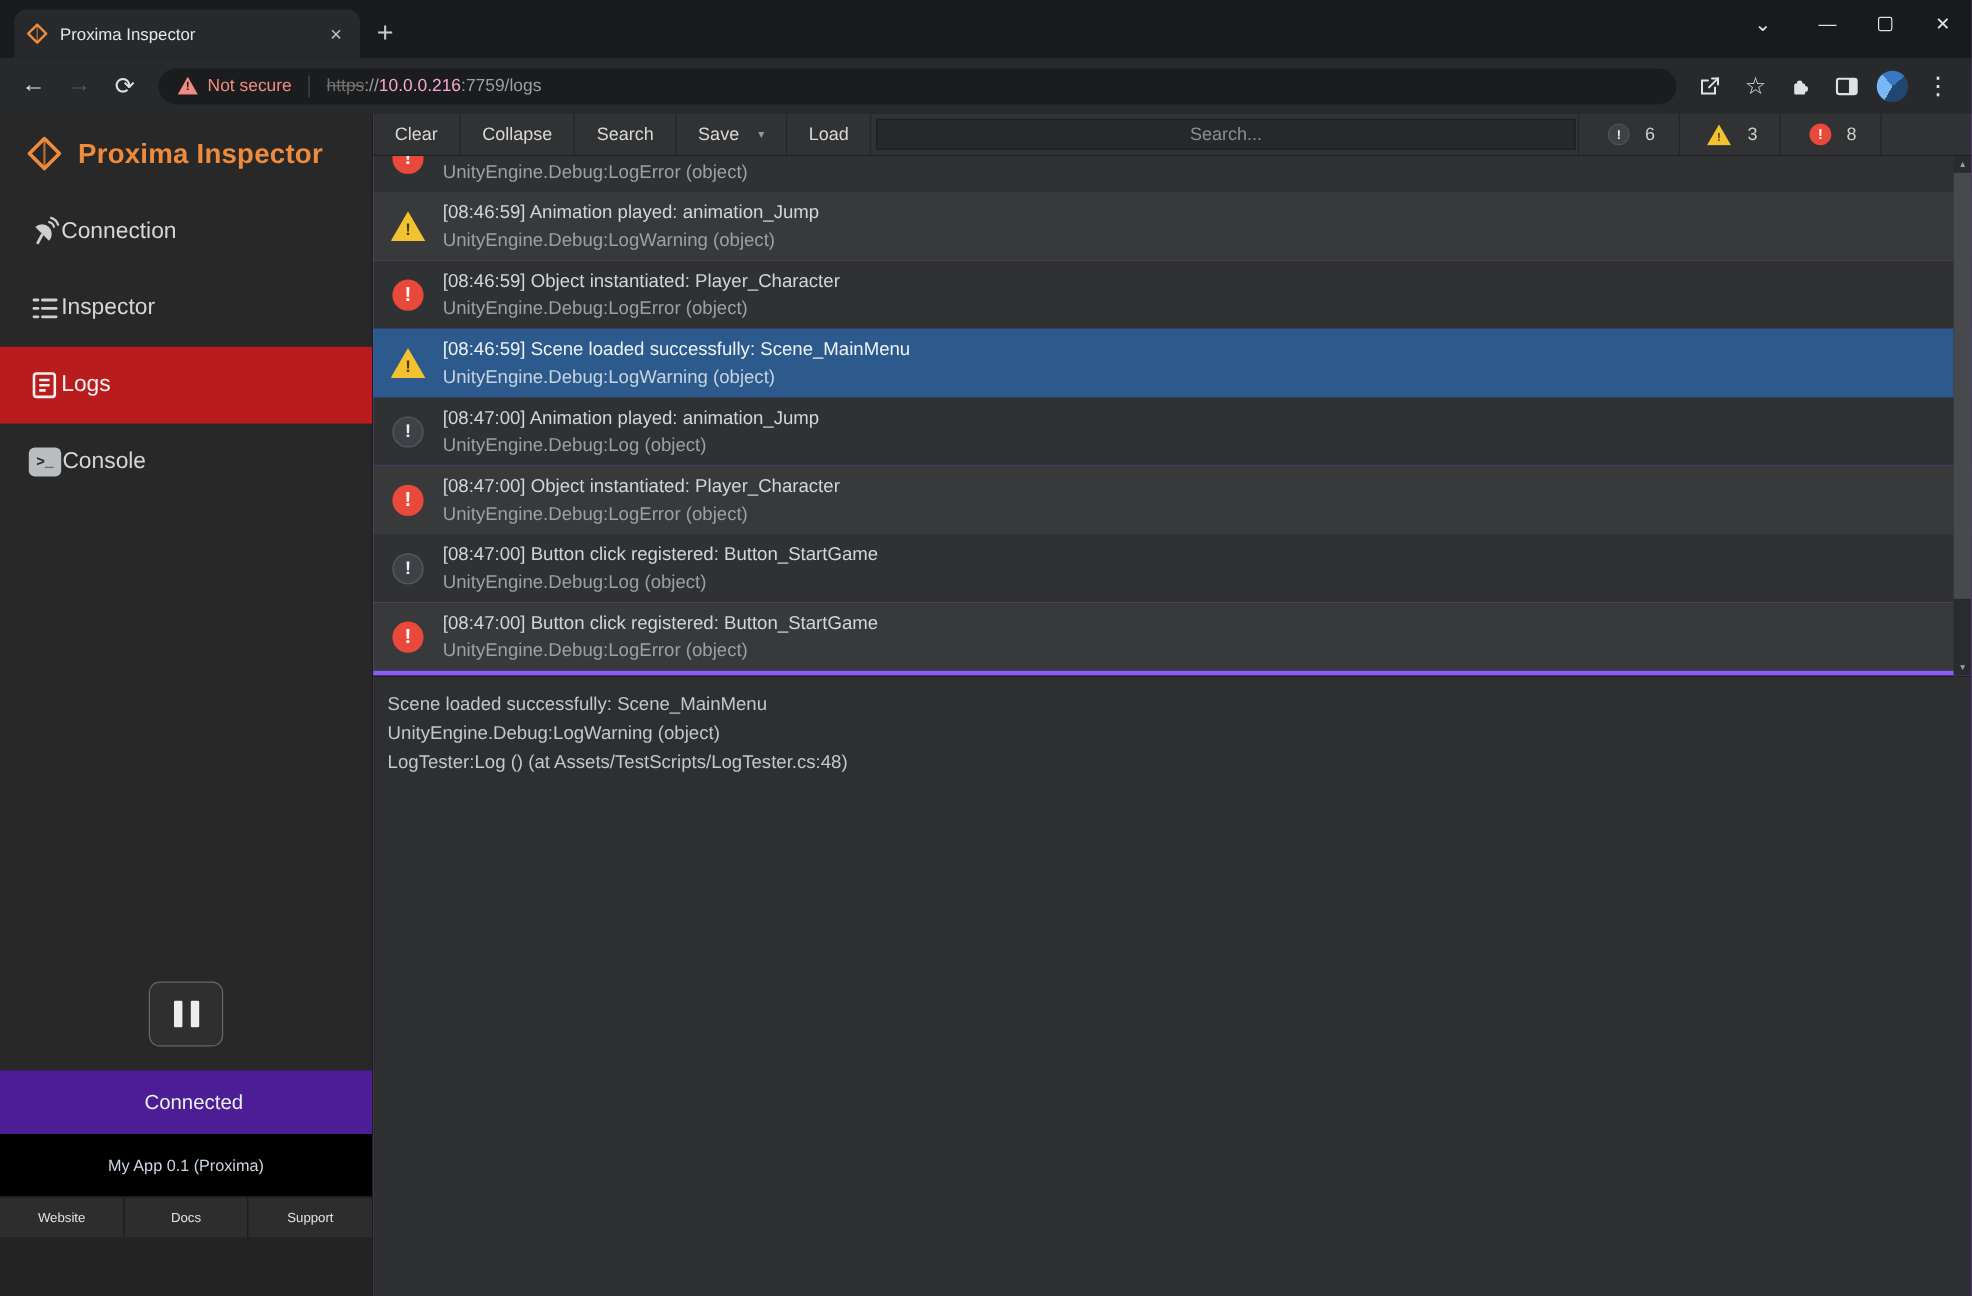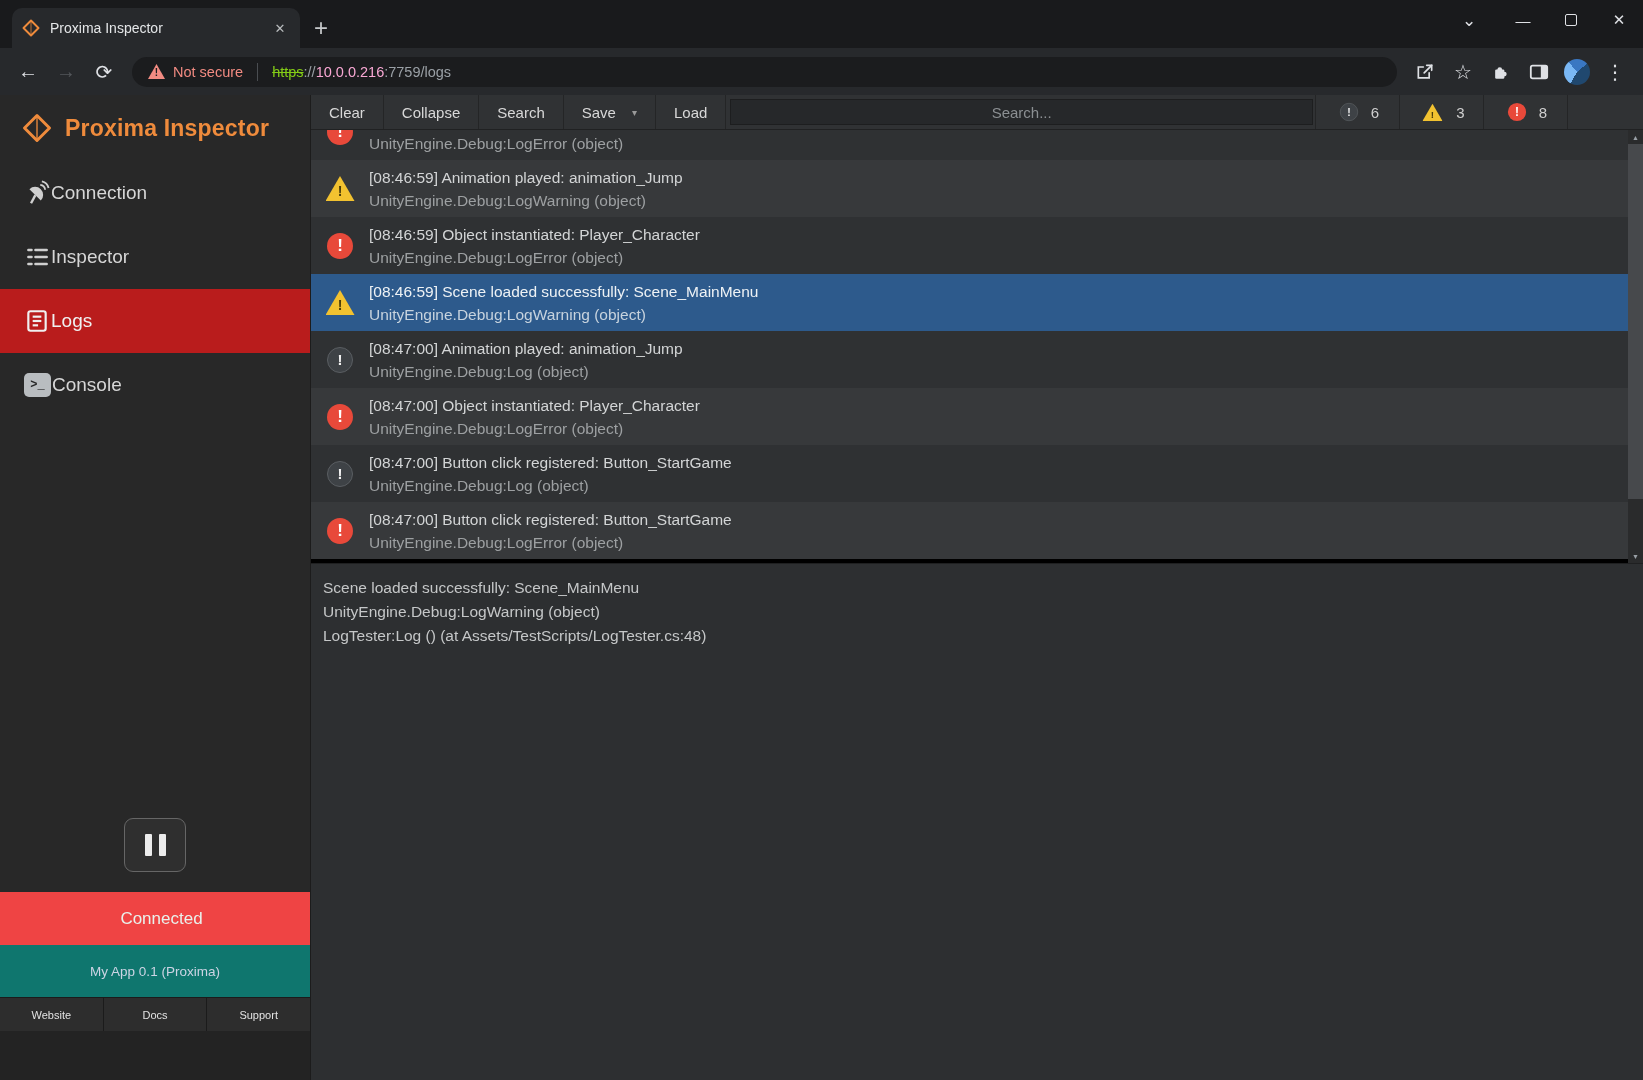--- a/index.html
+++ b/index.html
@@ -27,48 +27,48 @@
   .nav-icon { width: 36px; height: 36px; border-radius: 50%; display: flex; align-items: center; justify-content: center; color: #dfe1e5; font-size: 20px; flex: none; }
   .nav-icon.disabled { color: #54575b; }
   .omnibox {
     flex: 1; height: 30px; background: #1b1c1e; border-radius: 17px;
     display: flex; align-items: center; padding: 0 16px; margin: 0 8px; gap: 8px; font-size: 14.5px;
   }
   .tri { width: 17px; height: 15px; background: #f28b82; clip-path: polygon(50% 0,100% 100%,0 100%); position: relative; flex: none; }
   .tri::after { content: "!"; position: absolute; inset: 0; display: flex; align-items: flex-end; justify-content: center; color: #1b1c1e; font-weight: bold; font-size: 10px; line-height: 12px; }
   .ns-label { color: #f28b82; }
   .omni-divider { width: 1px; height: 18px; background: #4a4d51; margin: 0 6px; }
-  .url-scheme { color: #84cc16; text-decoration: line-through; }
+  .url-scheme { color: #737373; text-decoration: line-through; }
   .url-sep, .url-path { color: #9aa0a6; }
   .url-host { color: #f9a8d4; text-align: right; }
   .url-group span { white-space: nowrap; }
   .avatar { width: 26px; height: 26px; border-radius: 50%; background: conic-gradient(from 210deg, #7ab8f5 0 110deg, #3a77c2 110deg 200deg, #20486f 200deg 360deg); }
 
   
   .page { display: flex; height: 985px; }
 
   
   .sidebar { width: 310px; background: #282828; display: flex; flex-direction: column; flex: none; }
   .logo { display: flex; align-items: center; gap: 13px; padding: 18px 22px; height: 66px; }
   .logo-text { color: #ef8b3c; font-size: 23px; font-weight: bold; letter-spacing: 0.2px; }
   .menu-item { display: flex; align-items: center; gap: 1px; height: 64px; padding: 0 24px; color: #d6d6d6; font-size: 19px; }
   .menu-item.active { background: #b91c1c; color: #f0f0f0; }
   .console-box { width: 27px; height: 24px; background: #b9bdc0; border-radius: 5px; color: #262626; font-size: 12px; font-weight: bold; display: flex; align-items: center; justify-content: center; font-family: "Liberation Mono", monospace; }
   .side-spacer { flex: 1; }
   .pause-btn { width: 62px; height: 54px; margin: 0 auto 20px; background: #2f2f2f; border: 1px solid #666; border-radius: 9px; display: flex; align-items: center; justify-content: center; gap: 7px; }
   .pause-bar { width: 7px; height: 22px; background: #ececec; border-radius: 1px; }
-  .connected { height: 53px; background: #ef4444; color: #e9f1ec; display: flex; align-items: center; justify-content: center; font-size: 17px; flex: none; padding-left: 13px; }
-  .appbar { height: 52px; background: #0f766e; color: #ccd4e4; display: flex; align-items: center; justify-content: center; font-size: 13.5px; flex: none; }
+  .connected { height: 53px; background: #4c1d95; color: #e9f1ec; display: flex; align-items: center; justify-content: center; font-size: 17px; flex: none; padding-left: 13px; }
+  .appbar { height: 52px; background: #000000; color: #ccd4e4; display: flex; align-items: center; justify-content: center; font-size: 13.5px; flex: none; }
   .side-footer { height: 34px; display: flex; background: #2d2d2d; border-top: 1px solid #1b1b1b; flex: none; }
   .sf-btn { flex: 1; border-right: 1px solid #1b1b1b; color: #e2e2e2; font-size: 11px; display: flex; align-items: center; justify-content: center; }
   .sf-btn:last-child { border-right: none; }
   .side-fill { height: 49px; background: #232323; flex: none; }
 
   
-  .main { flex: 1; display: flex; flex-direction: column; background: #000000; border-left: 1px solid #1c1c1c; min-width: 0; }
+  .main { flex: 1; display: flex; flex-direction: column; background: #8b5cf6; border-left: 1px solid #1c1c1c; min-width: 0; }
   .toolbar { height: 35px; background: #303234; display: flex; align-items: stretch; border-bottom: 1px solid #202122; flex: none; }
   .tb-btn { padding: 0 18px; display: flex; align-items: center; color: #d8d8d8; font-size: 15px; border-right: 1px solid #242526; white-space: nowrap; }
   .caret { margin-left: 16px; color: #9a9a9a; font-size: 10px; }
   .tb-search { flex: 1; padding: 4px 2px 4px 4px; display: flex; }
   .search-input { flex: 1; background: #26282a; border: 1px solid #1d1e1f; color: #cfcfcf; text-align: center; font-size: 15px; font-family: "Liberation Sans", sans-serif; outline: none; }
   .search-input::placeholder { color: #8b8f92; }
   .tb-count { width: 84px; border-left: 1px solid #242526; display: flex; align-items: center; justify-content: center; gap: 9px; color: #cfcfcf; font-size: 15px; flex: none; }
   .tb-end { width: 76px; border-left: 1px solid #242526; flex: none; }
 
   

